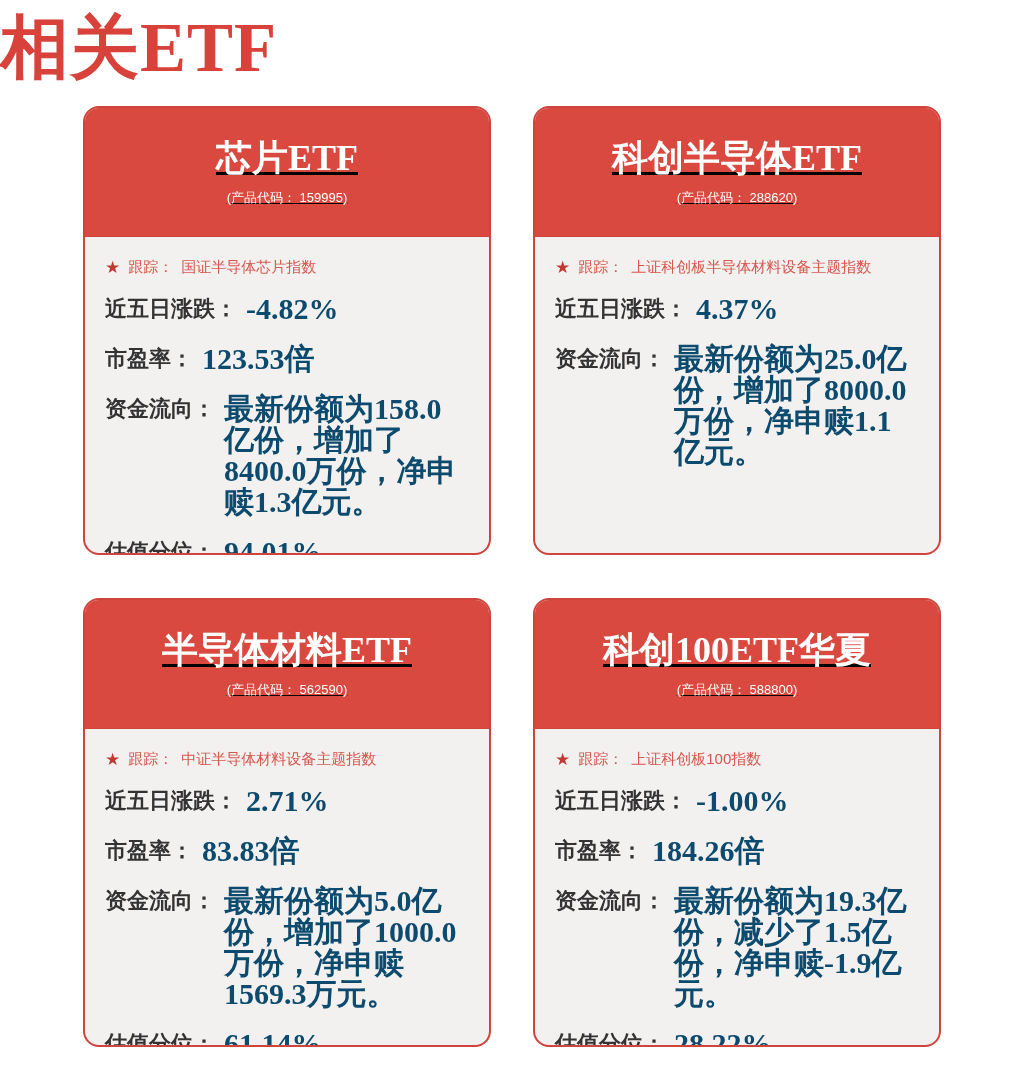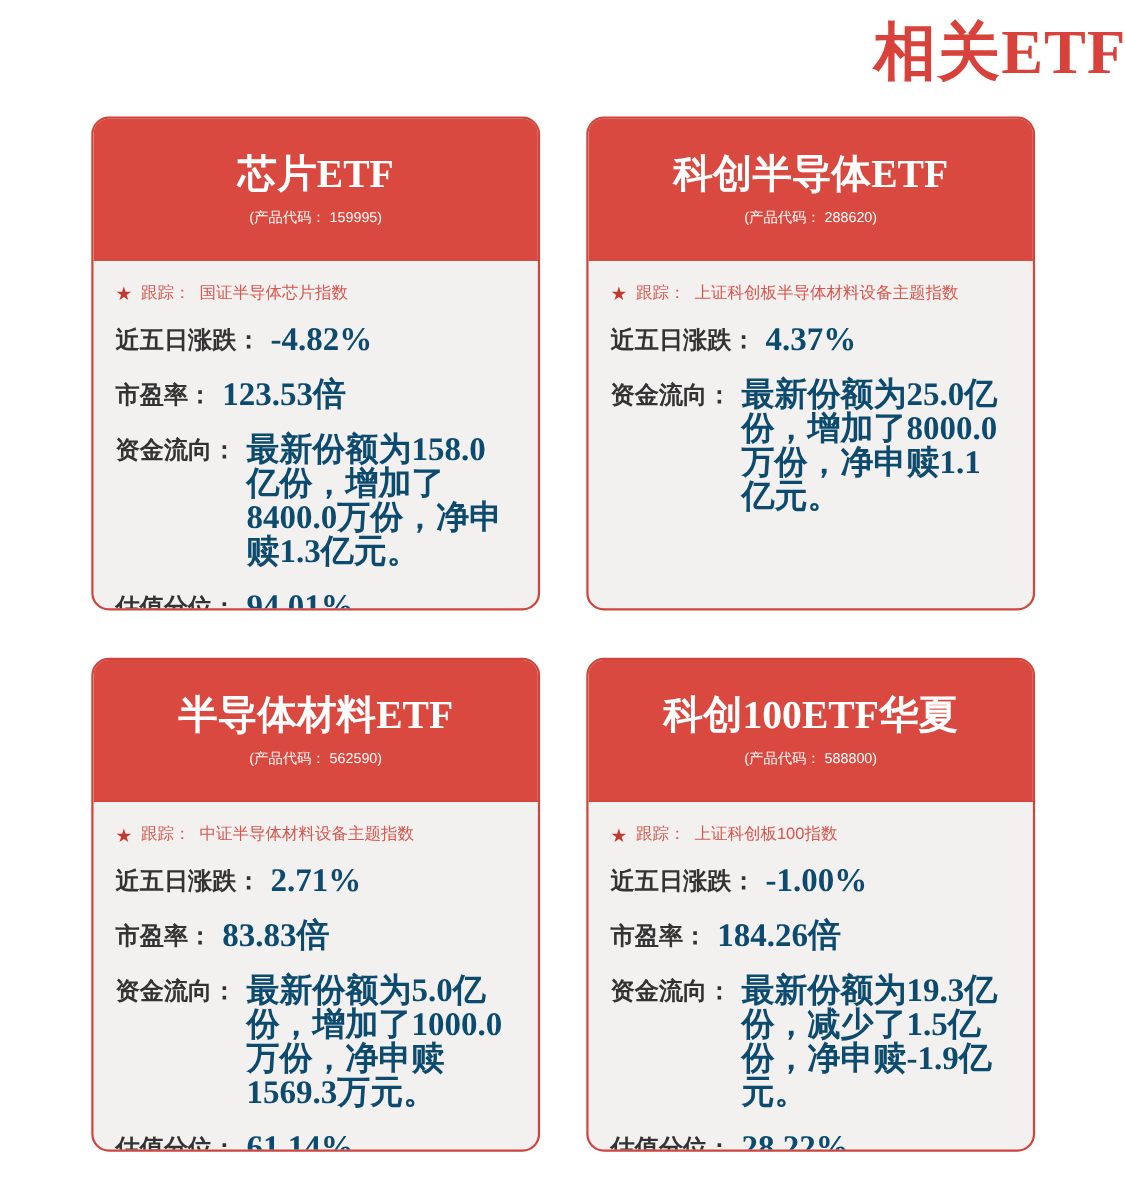--- a/index.html
+++ b/index.html
@@ -2,40 +2,40 @@
 <html><head>
 <meta charset="utf-8">
 <style>
   html,body{margin:0;padding:0;background:#ffffff;}
   body{width:1024px;height:1080px;font-family:"Liberation Sans",sans-serif;overflow:hidden;}
 
   .page{width:1024px;height:1080px;box-sizing:border-box;}
 
   .page-title{
     margin:0;padding-top:12px;height:88px;box-sizing:border-box;
-    text-align:right;color:#d8423a;
+    text-align:left;color:#d8423a;
     font-family:"Liberation Serif","DejaVu Serif",serif;
-    font-weight:bold;font-size:57px;line-height:72px;letter-spacing:1px;
+    font-weight:bold;font-size:69px;line-height:72px;letter-spacing:1px;
   }
 
   .cards{
     width:858px;margin:18px auto 0;
     display:grid;grid-template-columns:408px 408px;gap:43px 42px;
   }
 
   .card{
     width:408px;height:449px;box-sizing:border-box;
     border:2px solid #cf443c;border-radius:16px;
     background:#f3f0f0;overflow:hidden;
   }
 
   .card-header{
     height:128px;background:#d9493f;
     display:flex;flex-direction:column;align-items:center;justify-content:center;
-    gap:11px;border-bottom:1px solid #cf443c;
+    gap:11px;border-bottom:1px solid #cf443c;text-decoration:underline;
   }
   .etf-name{
     color:#ffffff;font-weight:bold;font-size:36px;line-height:40px;
     font-family:"Liberation Serif","DejaVu Serif",serif;
   }
   .etf-code{
     color:#ffffff;font-size:13px;line-height:18px;
     font-family:"Liberation Sans",sans-serif;
   }
 

